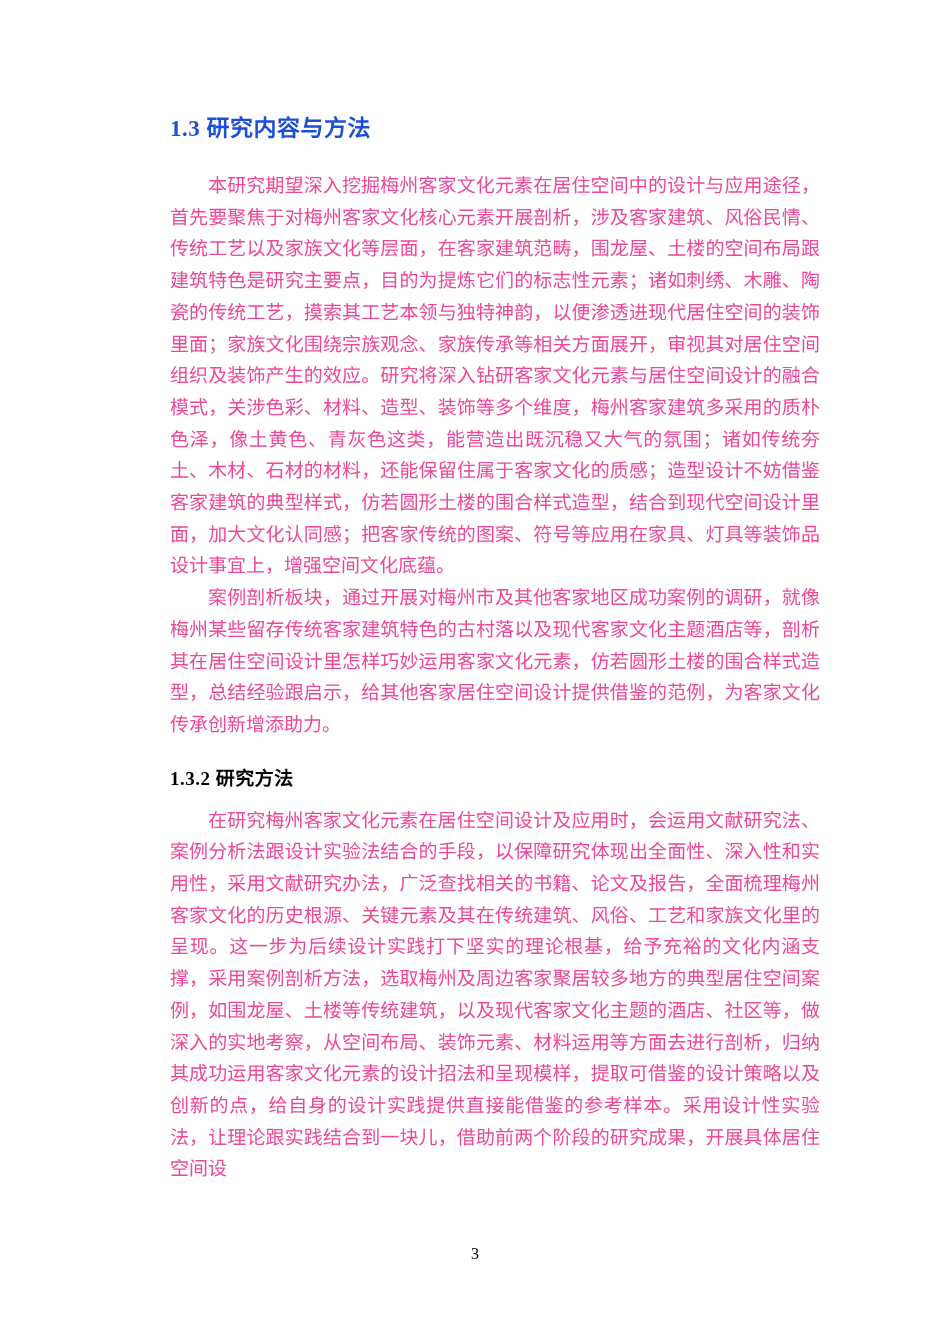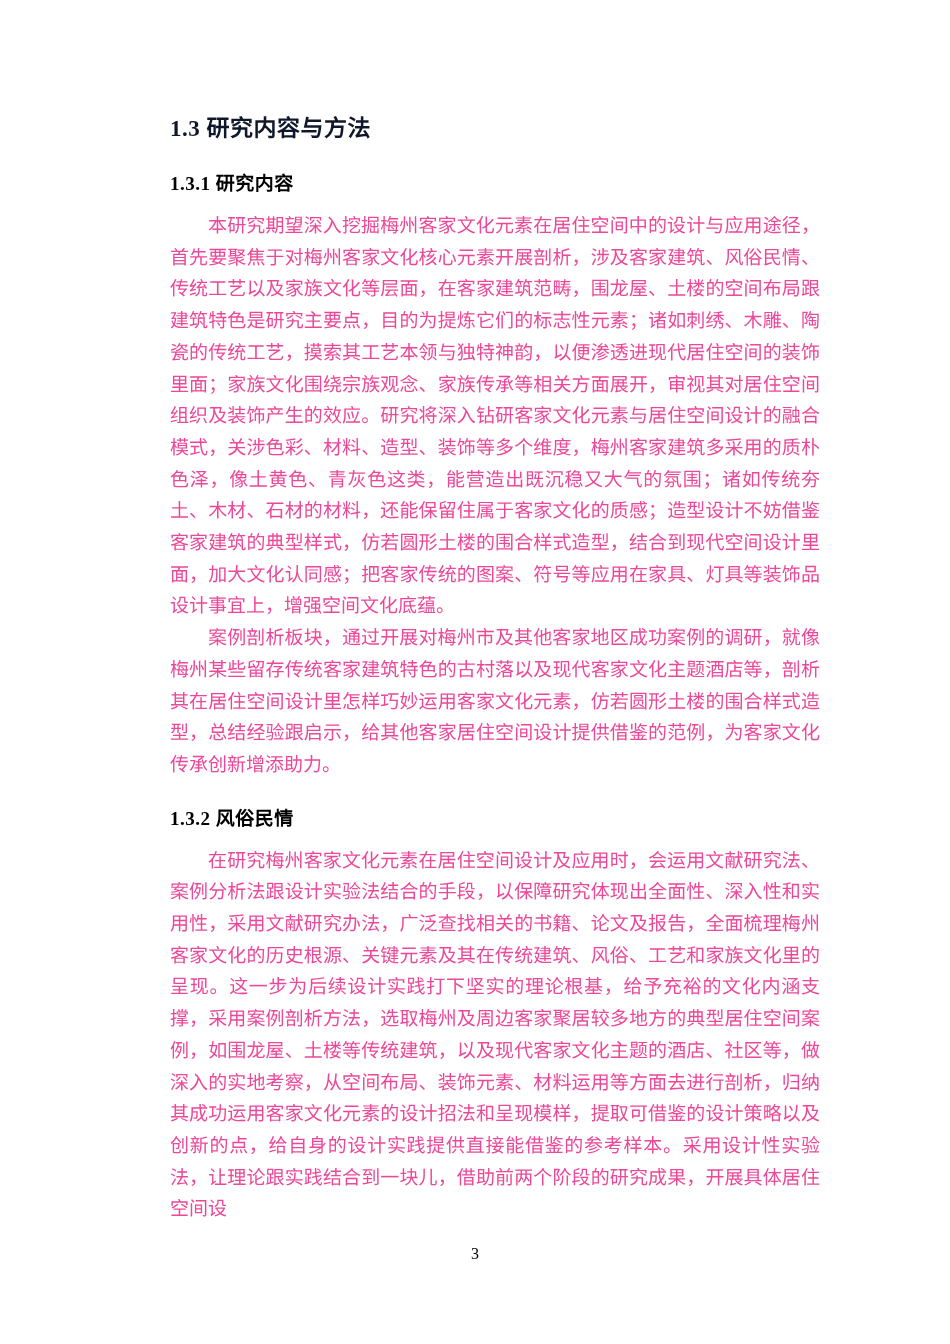--- a/index.html
+++ b/index.html
@@ -23,21 +23,21 @@
   .content {
     width: 650px;
   }
   h1.section-heading {
     margin: 0 0 24px 0;
     font-size: 23px;
     line-height: 34px;
     font-weight: bold;
     font-family: "Liberation Serif", "DejaVu Serif", serif;
     letter-spacing: 0.5px;
-    color: #0f172a;
+    color: #1d4ed8;
   }
   h2.subsection-heading {
     margin: 0 0 12px 0;
     font-size: 19px;
     line-height: 28px;
     font-weight: bold;
     font-family: "Liberation Serif", "DejaVu Serif", serif;
     letter-spacing: 0.5px;
     color: #000000;
   }
@@ -68,26 +68,25 @@
   }
 </style>
 </head>
 <body>
 
 <div class="page">
   <div class="content">
 
     <h1 class="section-heading">1.3 研究内容与方法</h1>
 
-    <h2 class="subsection-heading">1.3.1 研究内容</h2>
 
     <p class="body-paragraph">本研究期望深入挖掘梅州客家文化元素在居住空间中的设计与应用途径，首先要聚焦于对梅州客家文化核心元素开展剖析，涉及客家建筑、风俗民情、传统工艺以及家族文化等层面，在客家建筑范畴，围龙屋、土楼的空间布局跟建筑特色是研究主要点，目的为提炼它们的标志性元素；诸如刺绣、木雕、陶瓷的传统工艺，摸索其工艺本领与独特神韵，以便渗透进现代居住空间的装饰里面；家族文化围绕宗族观念、家族传承等相关方面展开，审视其对居住空间组织及装饰产生的效应。研究将深入钻研客家文化元素与居住空间设计的融合模式，关涉色彩、材料、造型、装饰等多个维度，梅州客家建筑多采用的质朴色泽，像土黄色、青灰色这类，能营造出既沉稳又大气的氛围；诸如传统夯土、木材、石材的材料，还能保留住属于客家文化的质感；造型设计不妨借鉴客家建筑的典型样式，仿若圆形土楼的围合样式造型，结合到现代空间设计里面，加大文化认同感；把客家传统的图案、符号等应用在家具、灯具等装饰品设计事宜上，增强空间文化底蕴。</p>
 
     <p class="body-paragraph">案例剖析板块，通过开展对梅州市及其他客家地区成功案例的调研，就像梅州某些留存传统客家建筑特色的古村落以及现代客家文化主题酒店等，剖析其在居住空间设计里怎样巧妙运用客家文化元素，仿若圆形土楼的围合样式造型，总结经验跟启示，给其他客家居住空间设计提供借鉴的范例，为客家文化传承创新增添助力。</p>
 
-    <h2 class="subsection-heading spaced">1.3.2 风俗民情</h2>
+    <h2 class="subsection-heading spaced">1.3.2 研究方法</h2>
 
     <p class="body-paragraph">在研究梅州客家文化元素在居住空间设计及应用时，会运用文献研究法、案例分析法跟设计实验法结合的手段，以保障研究体现出全面性、深入性和实用性，采用文献研究办法，广泛查找相关的书籍、论文及报告，全面梳理梅州客家文化的历史根源、关键元素及其在传统建筑、风俗、工艺和家族文化里的呈现。这一步为后续设计实践打下坚实的理论根基，给予充裕的文化内涵支撑，采用案例剖析方法，选取梅州及周边客家聚居较多地方的典型居住空间案例，如围龙屋、土楼等传统建筑，以及现代客家文化主题的酒店、社区等，做深入的实地考察，从空间布局、装饰元素、材料运用等方面去进行剖析，归纳其成功运用客家文化元素的设计招法和呈现模样，提取可借鉴的设计策略以及创新的点，给自身的设计实践提供直接能借鉴的参考样本。采用设计性实验法，让理论跟实践结合到一块儿，借助前两个阶段的研究成果，开展具体居住空间设</p>
 
   </div>
 
   <div class="page-number">3</div>
 </div>
 
 </body></html>

